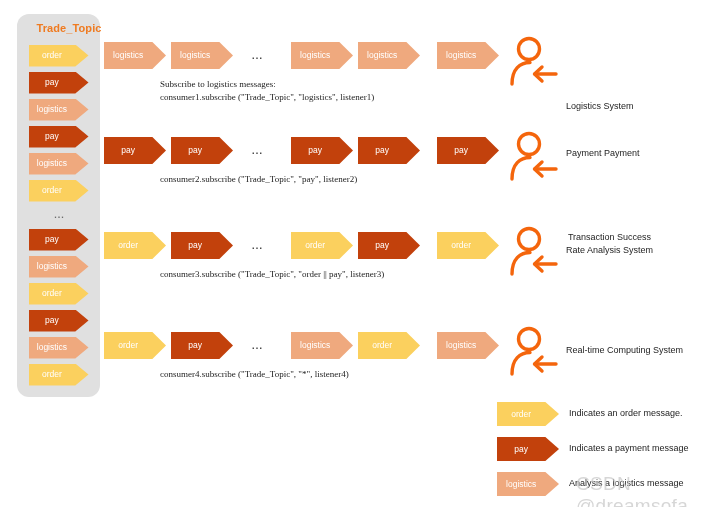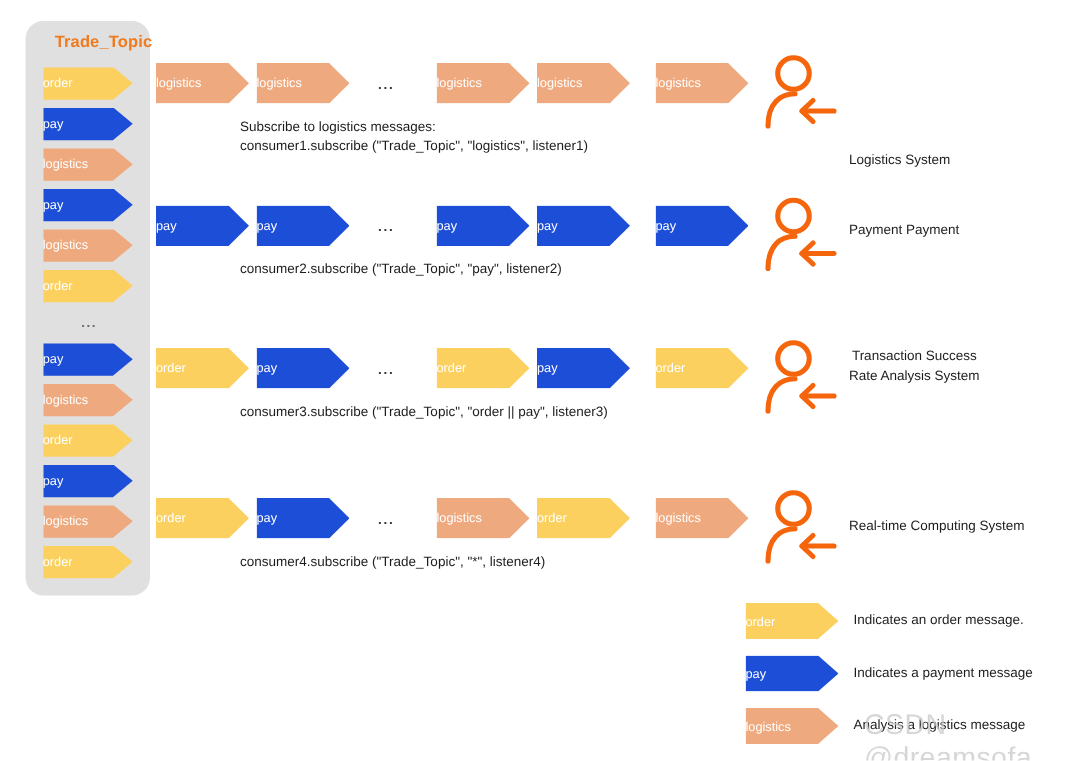--- a/index.html
+++ b/index.html
@@ -40,42 +40,43 @@
     position:relative;
     display:flex;align-items:center;
     box-sizing:border-box;
     clip-path:polygon(0% 0%, 78% 0%, 100% 50%, 78% 100%, 0% 100%);
     -webkit-clip-path:polygon(0% 0%, 78% 0%, 100% 50%, 78% 100%, 0% 100%);
     color:#ffffff;
     font-size:8.5px;
     line-height:1;
   }
   .arrow > span{
-    display:block;width:78%;text-align:left;
+    display:block;width:78%;text-align:center;
     padding-right:1px;
   }
   .arrow.order{background:#fbd05e;}
-  .arrow.pay{background:#1d4ed8;}
+  .arrow.pay{background:#c2410c;}
   .arrow.logistics{background:#efa97e;}
 
   
   .consumer-row{position:absolute;left:0;width:725px;}
   .row-arrows{position:absolute;left:104px;top:0;width:400px;height:30px;}
   .row-arrows .arrow{
     position:absolute;top:0;width:62px;height:27px;
     font-size:8.5px;
   }
   .row-ellipsis{
     position:absolute;top:9px;left:152px;
     font-size:9px;color:#333;font-weight:bold;letter-spacing:1.2px;
   }
   .row-caption{
     position:absolute;left:160px;top:36px;
     font-size:9px;line-height:13px;color:#1d1d1d;
     white-space:nowrap;
+    font-family:Liberation Serif, serif;
   }
 
   
   .person{position:absolute;width:54px;height:50px;}
   .person svg{display:block;}
   .system-label{
     position:absolute;
     font-size:9px;line-height:12.5px;color:#1d1d1d;
     white-space:pre-line;
   }

